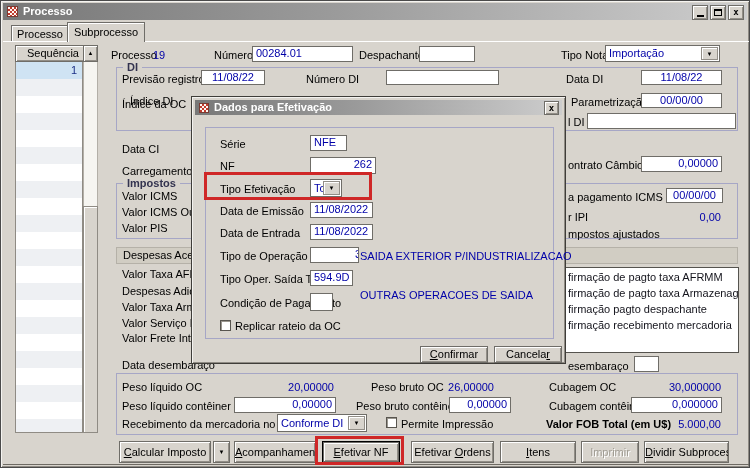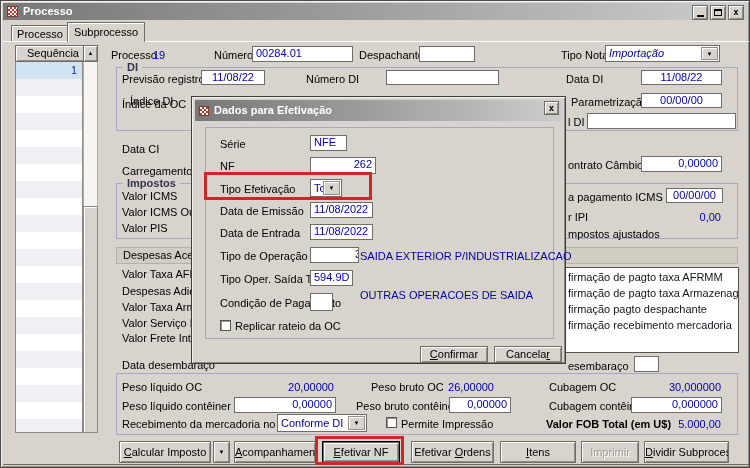--- a/index.html
+++ b/index.html
@@ -93,21 +93,21 @@
   <div class="abs" style="left:82px;top:61px;width:15px;height:371px;background:#f6f5f1;border:1px solid #b3afa7;border-top:none;box-sizing:border-box;"></div>
   <div class="abs" style="left:82px;top:205px;width:15px;height:227px;background:#d8d4cd;border:1px solid #8f8b84;box-shadow:inset 1px 1px 0 #fff;box-sizing:border-box;"></div>
 
   <span class="lbl" style="left:110px;top:48px;">Processo</span>
   <span class="vlbl" style="left:152px;top:48px;">19</span>
   <span class="lbl" style="left:213px;top:48px;">Número PO</span>
   <div class="field" style="left:251px;top:45px;width:101px;height:16px;"><span>00284.01</span></div>
   <span class="lbl" style="left:358px;top:48px;">Despachante</span>
   <div class="field" style="left:418px;top:45px;width:56px;height:16px;"><span></span></div>
   <span class="lbl" style="left:560px;top:48px;">Tipo Nota</span>
-  <div class="combo" style="left:604px;top:44px;width:115px;height:17px;font-style:italic;">
+  <div class="combo" style="left:604px;top:44px;width:115px;height:17px;">
     <span>Importação</span>
     <span class="arrow">▼</span>
   </div>
 
   <div class="groupbox" style="left:115px;top:66px;width:622px;height:64px;"></div>
   <span class="grouptitle" style="left:122px;top:60px;">DI</span>
   <span class="lbl" style="left:121px;top:72px;">Previsão registro</span>
   <div class="field center" style="left:200px;top:69px;width:64px;height:15px;"><span>11/08/22</span></div>
   <span class="lbl" style="left:305px;top:72px;">Número DI</span>
   <div class="field" style="left:385px;top:69px;width:113px;height:15px;"><span></span></div>
@@ -185,21 +185,21 @@
   <div class="btn" style="left:212px;top:440px;width:17px;height:22px;font-size:6px;"><span>▼</span></div>
   <div class="btn" style="left:233px;top:440px;width:82px;height:22px;"><span><u>A</u>companhamento</span></div>
   <div class="btn" style="left:410px;top:440px;width:83px;height:22px;"><span>Efetivar <u>O</u>rdens</span></div>
   <div class="btn default" style="left:321px;top:440px;width:78px;height:22px;"><span><u>E</u>fetivar NF</span></div>
   <div class="btn" style="left:499px;top:440px;width:76px;height:22px;"><span><u>I</u>tens</span></div>
   <div class="btn disabled" style="left:580px;top:440px;width:58px;height:22px;"><span>Imprimir</span></div>
   <div class="btn" style="left:643px;top:440px;width:85px;height:22px;"><span><u>D</u>ividir Subprocesso</span></div>
   <div class="abs" style="left:2px;top:463px;width:746px;height:1px;background:#6e6a63;"></div>
 
   <div class="abs" style="left:190px;top:95px;width:375px;height:268px;background:#d8d4cd;border:1px solid #3f3d39;box-shadow:inset 1px 1px 0 #f3f2ef, inset -1px -1px 0 #8f8b84;box-sizing:border-box;z-index:50;">
-    <div class="titlebar" style="left:3px;top:3px;right:3px;height:21px;">
+    <div class="titlebar" style="left:3px;top:3px;right:3px;height:15px;">
       <div class="appicon" style="width:10px;height:10px;"></div>
       <span class="titletext" style="font-size:11px;">Dados para Efetivação</span>
     </div>
     <div class="winbtn" style="position:absolute;right:6px;top:4px;width:13px;height:12px;">
         <span style="font-weight:bold;">x</span>
       </div>
 
     <div class="groupbox" style="left:13px;top:30px;width:349px;height:212px;"></div>
 
     <span class="lbl" style="left:28px;top:41px;">Série</span>

